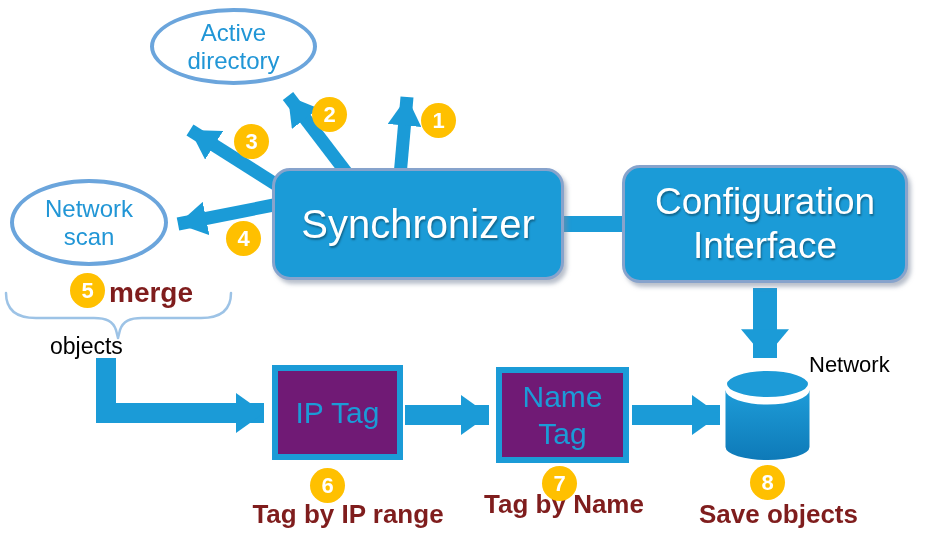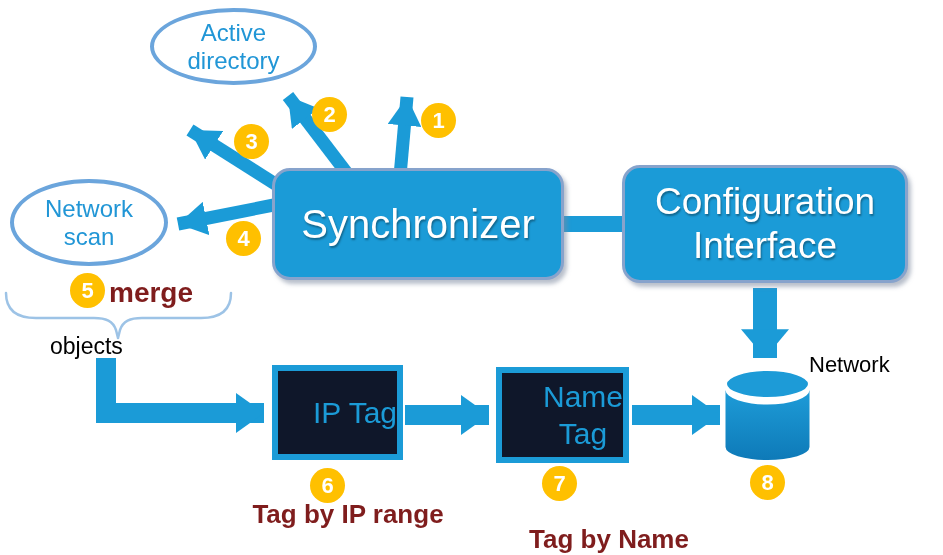--- a/index.html
+++ b/index.html
@@ -45,25 +45,25 @@
     justify-content: center;
     text-align: center;
     color: #ffffff;
     white-space: pre-line;
     text-shadow: 1px 2px 2px rgba(0,0,0,0.35);
     box-sizing: border-box;
   }
   .whitebox {
     position: absolute;
     z-index: 3;
-    background: #0f172a;
+    background: #701a75;
     border: 6px solid #1B9BD7;
     display: flex;
     align-items: center;
-    justify-content: flex-end;
+    justify-content: center;
     text-align: center;
     color: #1B9BD7;
     font-size: 30px;
     line-height: 1.25;
     white-space: pre-line;
     box-sizing: border-box;
   }
   .step-badge {
     position: absolute;
     z-index: 4;
@@ -171,18 +171,19 @@
   <div class="step-badge" style="left:312px; top:97px;">2</div>
   <div class="step-badge" style="left:234px; top:124px;">3</div>
   <div class="step-badge" style="left:226px; top:221px;">4</div>
   <div class="step-badge" style="left:70px; top:273px;">5</div>
   <div class="step-badge" style="left:310px; top:468px;">6</div>
   <div class="step-badge" style="left:542px; top:466px;">7</div>
   <div class="step-badge" style="left:750px; top:465px;">8</div>
 
   <div class="gold-label" style="left:109px; top:277px; font-size:28px;">merge</div>
   <div class="gold-label" style="left:233px; top:499px; width:206px;margin-left:12px;">Tag by IP range</div>
-  <div class="gold-label" style="left:479px; top:524px; width:170px;margin-left:45px;">Tag by Name</div>
+  <div class="gold-label" style="left:479px; top:489px; width:170px;">Tag by Name</div>
+  <div class="gold-label" style="left:696px; top:499px; width:165px;">Save objects</div>
 
   <div class="black-label" style="left:50px; top:333px;">objects</div>
   <div class="black-label" style="left:809px; top:352px; font-size:22px;">Network</div>
 
 </div>
 
 </body></html>

